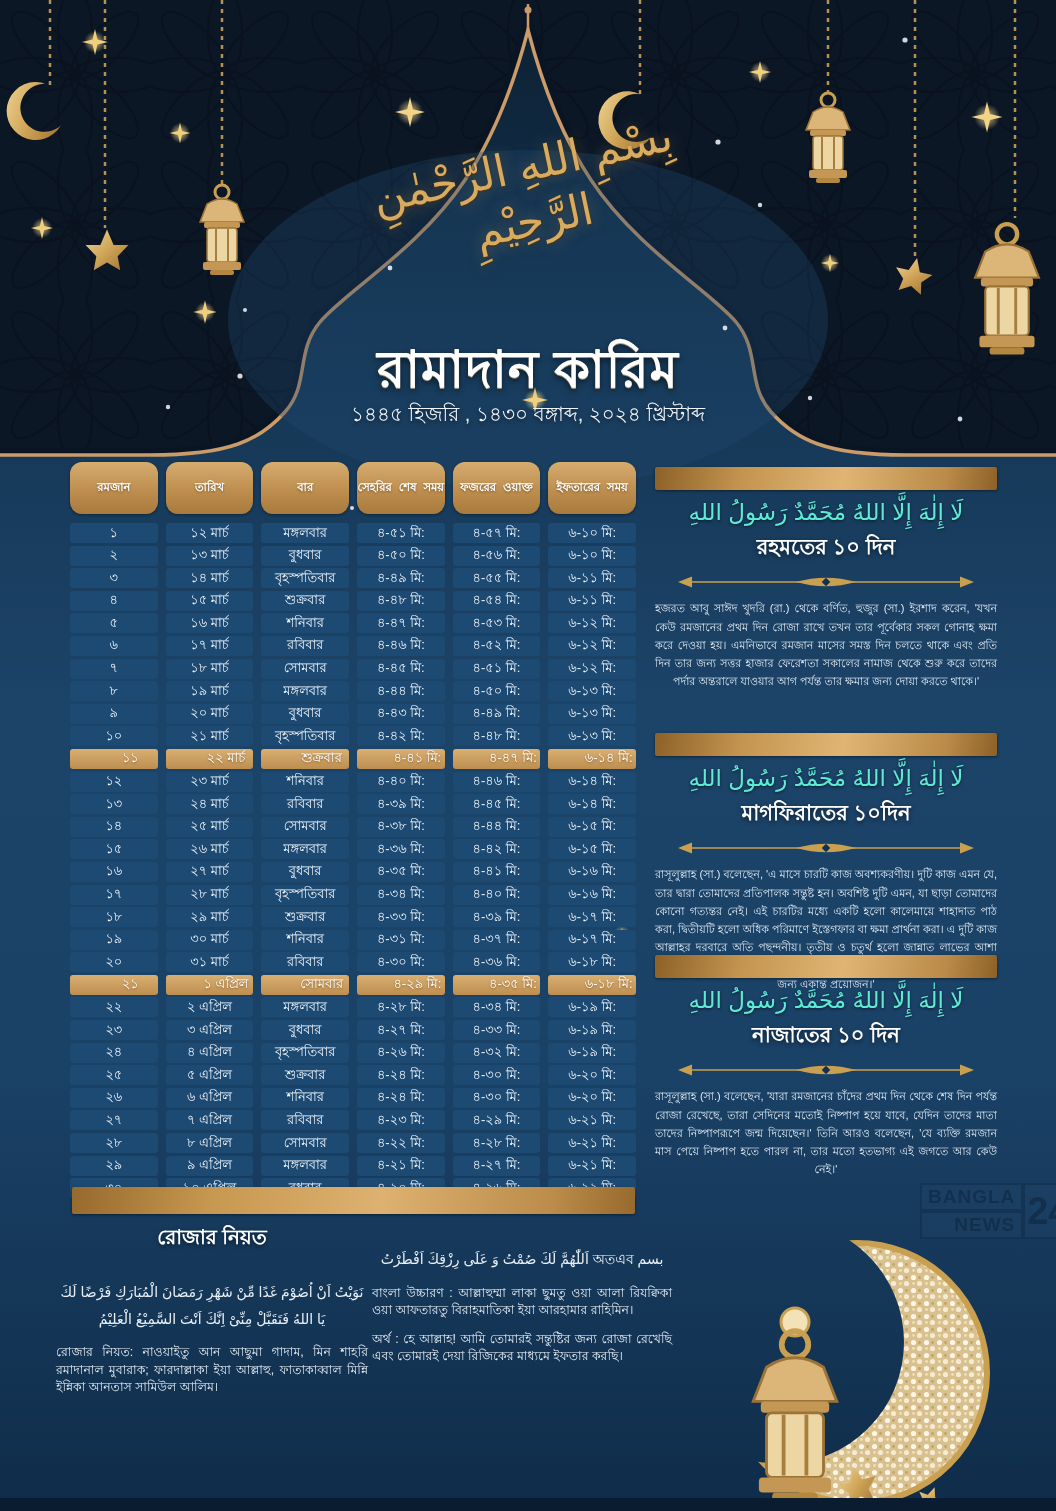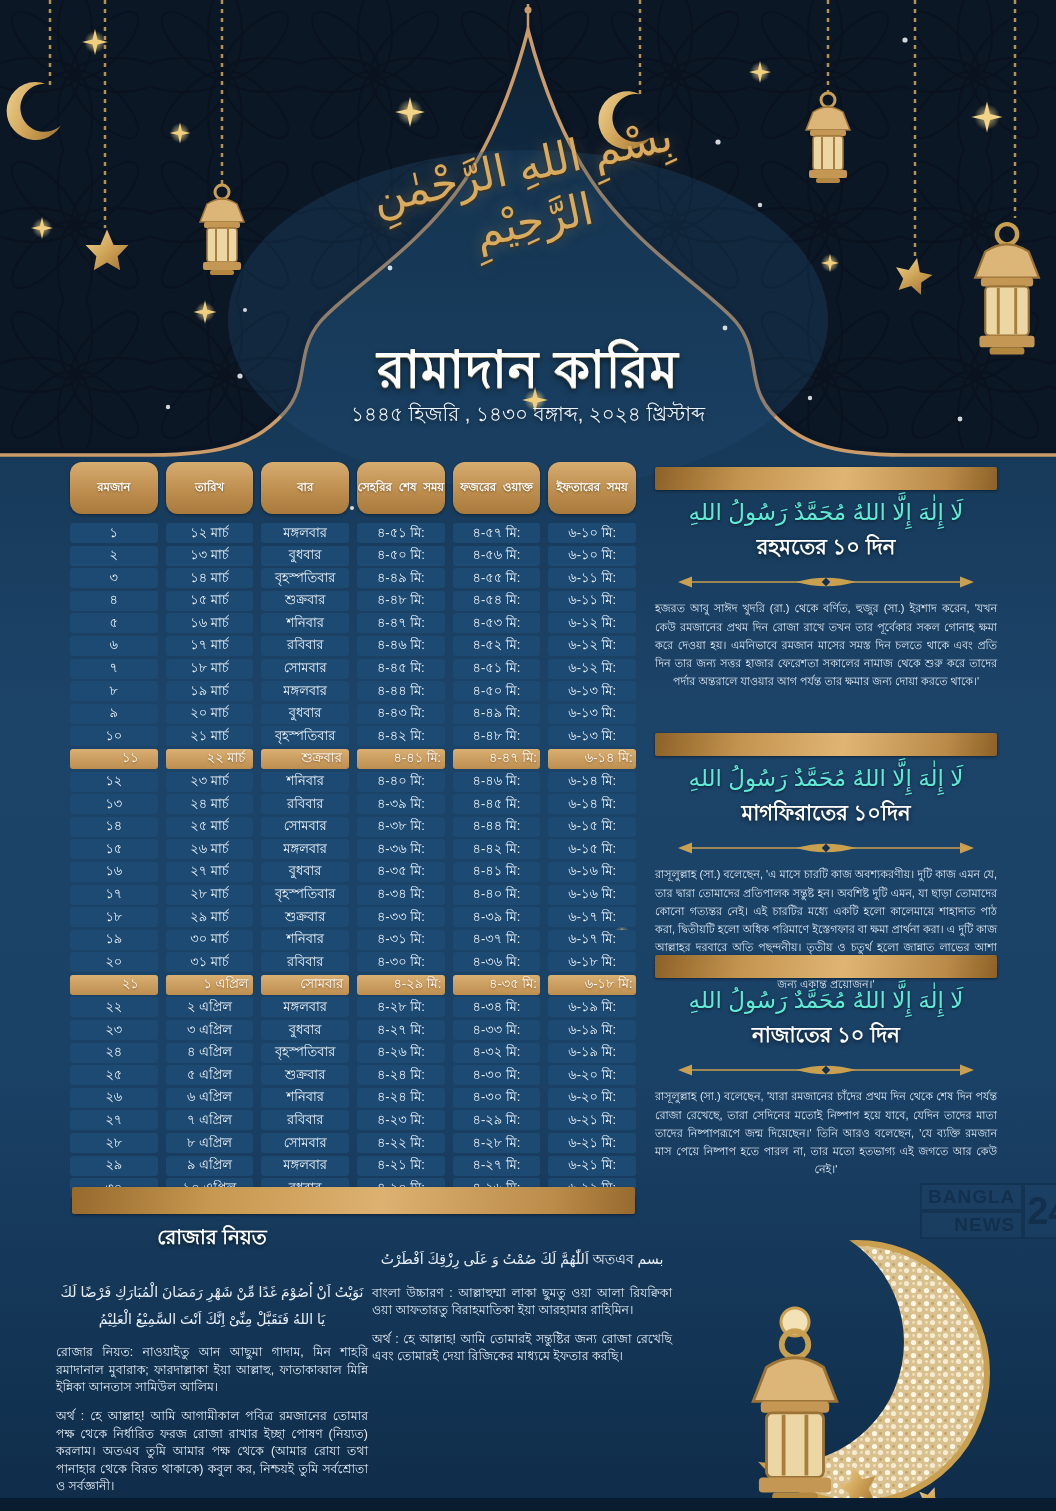--- a/index.html
+++ b/index.html
@@ -525,21 +525,20 @@
     </svg>
     <div class="p-text">রাসূলুল্লাহ (সা.) বলেছেন, 'যারা রমজানের চাঁদের প্রথম দিন থেকে শেষ দিন পর্যন্ত রোজা রেখেছে, তারা সেদিনের মতোই নিষ্পাপ হয়ে যাবে, যেদিন তাদের মাতা তাদের নিষ্পাপরূপে জন্ম দিয়েছেন।' তিনি আরও বলেছেন, 'যে ব্যক্তি রমজান মাস পেয়ে নিষ্পাপ হতে পারল না, তার মতো হতভাগ্য এই জগতে আর কেউ নেই।'</div>
   </div>
 
   <div class="gold-bar-bottom"></div>
 
   <div class="dua-col dua-roja">
     <div class="dua-title">রোজার নিয়ত</div>
     <div class="dua-arabic">نَوَيْتُ اَنْ اُصُوْمَ غَدًا مِّنْ شَهْرِ رَمَضَانَ الْمُبَارَكِ فَرْضًا لَكَ يَا اللهُ فَتَقَبَّلْ مِنِّىْ اِنَّكَ اَنْتَ السَّمِيْعُ الْعَلِيْمُ</div>
     <div class="dua-text">রোজার নিয়ত: নাওয়াইতু আন আছুমা গাদাম, মিন শাহরি রমাদানাল মুবারাক; ফারদাল্লাকা ইয়া আল্লাহু, ফাতাকাব্বাল মিন্নি ইন্নিকা আনতাস সামিউল আলিম।</div>
-    <div class="dua-text">অর্থ : হে আল্লাহ! আমি আগামীকাল পবিত্র রমজানের তোমার পক্ষ থেকে নির্ধারিত ফরজ রোজা রাখার ইচ্ছা পোষণ (নিয়্যত) করলাম। অতএব তুমি আমার পক্ষ থেকে (আমার রোযা তথা পানাহার থেকে বিরত থাকাকে) কবুল কর, নিশ্চয়ই তুমি সর্বশ্রোতা ও সর্বজ্ঞানী।</div>
   </div>
 
   <div class="dua-col dua-iftar">
     <div class="dua-arabic">بسم অতএব اَللّٰهُمَّ لَكَ صُمْتُ وَ عَلَى رِزْقِكَ اَفْطَرْتُ</div>
     <div class="dua-text">বাংলা উচ্চারণ : আল্লাহুম্মা লাকা ছুমতু ওয়া আলা রিযক্বিকা ওয়া আফতারতু বিরাহমাতিকা ইয়া আরহামার রাহিমিন।</div>
     <div class="dua-text">অর্থ : হে আল্লাহ! আমি তোমারই সন্তুষ্টির জন্য রোজা রেখেছি এবং তোমারই দেয়া রিজিকের মাধ্যমে ইফতার করছি।</div>
   </div>
 
   <div class="watermark">
     <div class="wm-left">

